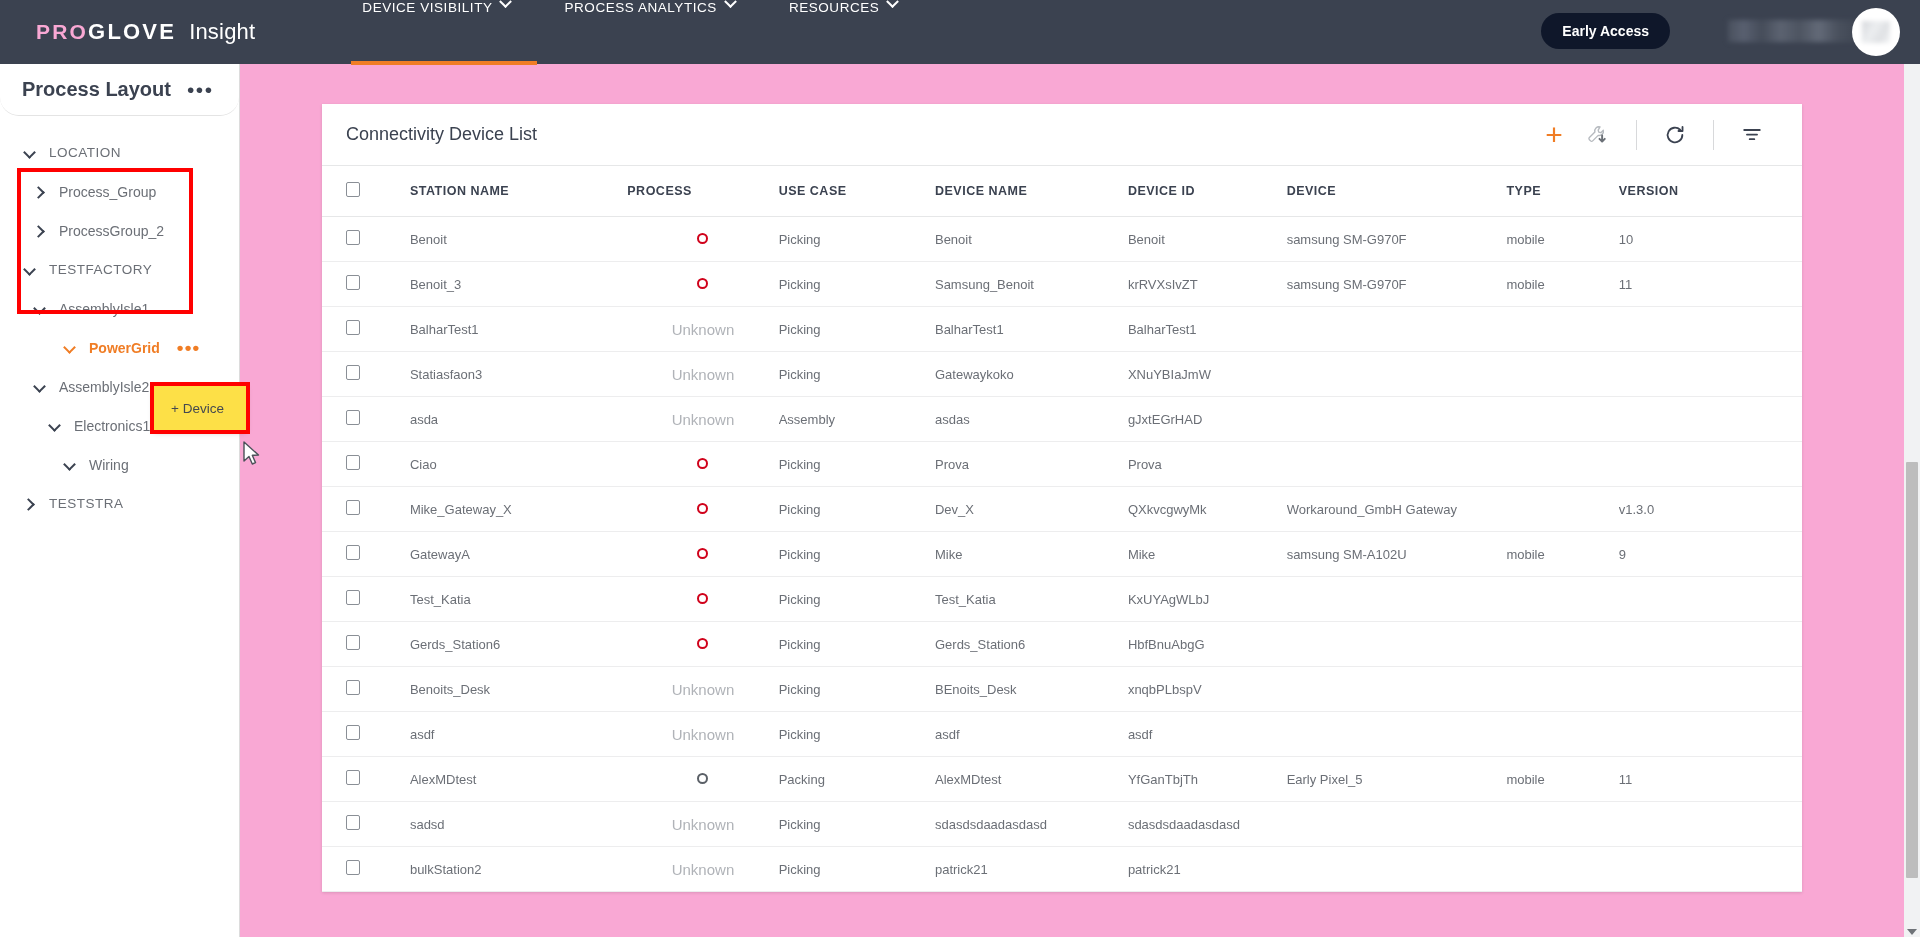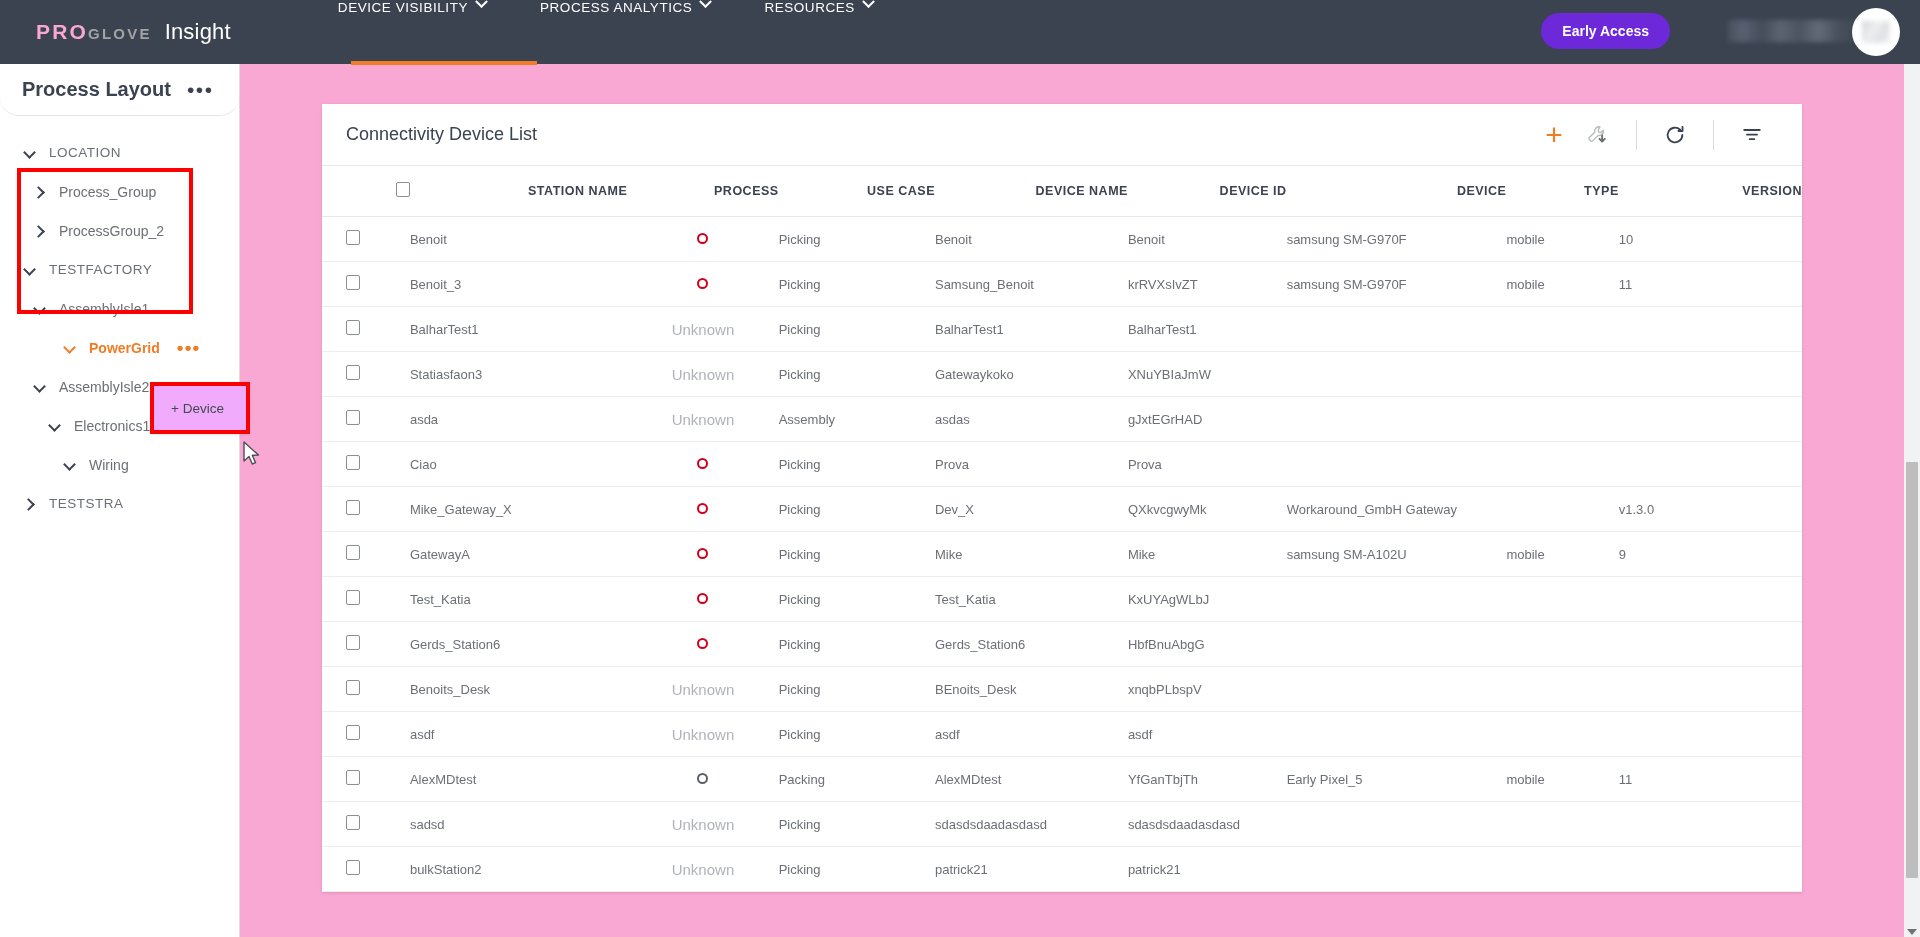--- a/index.html
+++ b/index.html
@@ -28,23 +28,23 @@
     margin-left: 36px;
     white-space: nowrap;
   }
   .brand-pro {
     color: #f9a8d4;
     font-weight: bold;
     font-size: 21px;
     letter-spacing: 2.2px;
   }
   .brand-glove {
-    color: #a3a3a3;
+    color: #ffffff;
     font-weight: bold;
-    font-size: 15px;
+    font-size: 22px;
     letter-spacing: 2.2px;
   }
   .brand-insight {
     color: #ffffff;
     font-size: 22px;
     font-weight: 400;
     margin-left: 13px;
     letter-spacing: .2px;
   }
   .navitems {
@@ -79,21 +79,21 @@
     top: 61px;
     width: 186px;
     height: 4px;
     background: #f07d25;
     z-index: 45;
   }
   .early-access {
     position: absolute;
     right: 250px;
     top: 13px;
-    background: #6d28d9;
+    background: #0f172a;
     color: #ffffff;
     font-size: 14px;
     font-weight: bold;
     border-radius: 19px;
     padding: 10px 21px;
     border: none;
     cursor: pointer;
   }
   .user-name-blur {
     position: absolute;
@@ -215,21 +215,21 @@
     left: 150px; top: 382px;
     width: 100px; height: 52px;
     border: 4px solid #ff0000;
     z-index: 32;
     pointer-events: none;
   }
   .ctx-menu {
     position: absolute;
     left: 154px; top: 386px;
     width: 92px; height: 44px;
-    background: #f0abfc;
+    background: #fde047;
     box-shadow: 0 2px 6px rgba(0,0,0,.28);
     display: flex;
     align-items: center;
     padding-left: 17px;
     font-size: 13.5px;
     color: #444950;
     z-index: 31;
     cursor: pointer;
   }
   .cursor-arrow {
@@ -291,21 +291,21 @@
     margin: 0 16px;
   }
 
   
   table.devices {
     width: 100%;
     border-collapse: collapse;
     table-layout: fixed;
   }
   table.devices th {
-    text-align: right;
+    text-align: left;
     font-size: 12.5px;
     font-weight: bold;
     letter-spacing: .5px;
     color: #3b4250;
     padding: 16px 0;
     border-bottom: 1px solid #e6e7e8;
     vertical-align: middle;
   }
   table.devices td {
     font-size: 13px;

